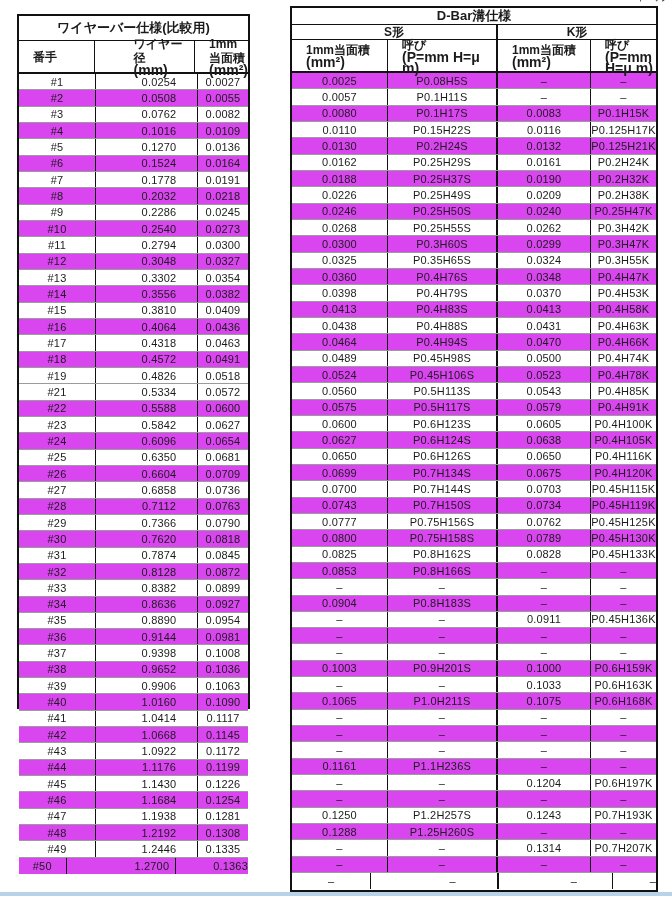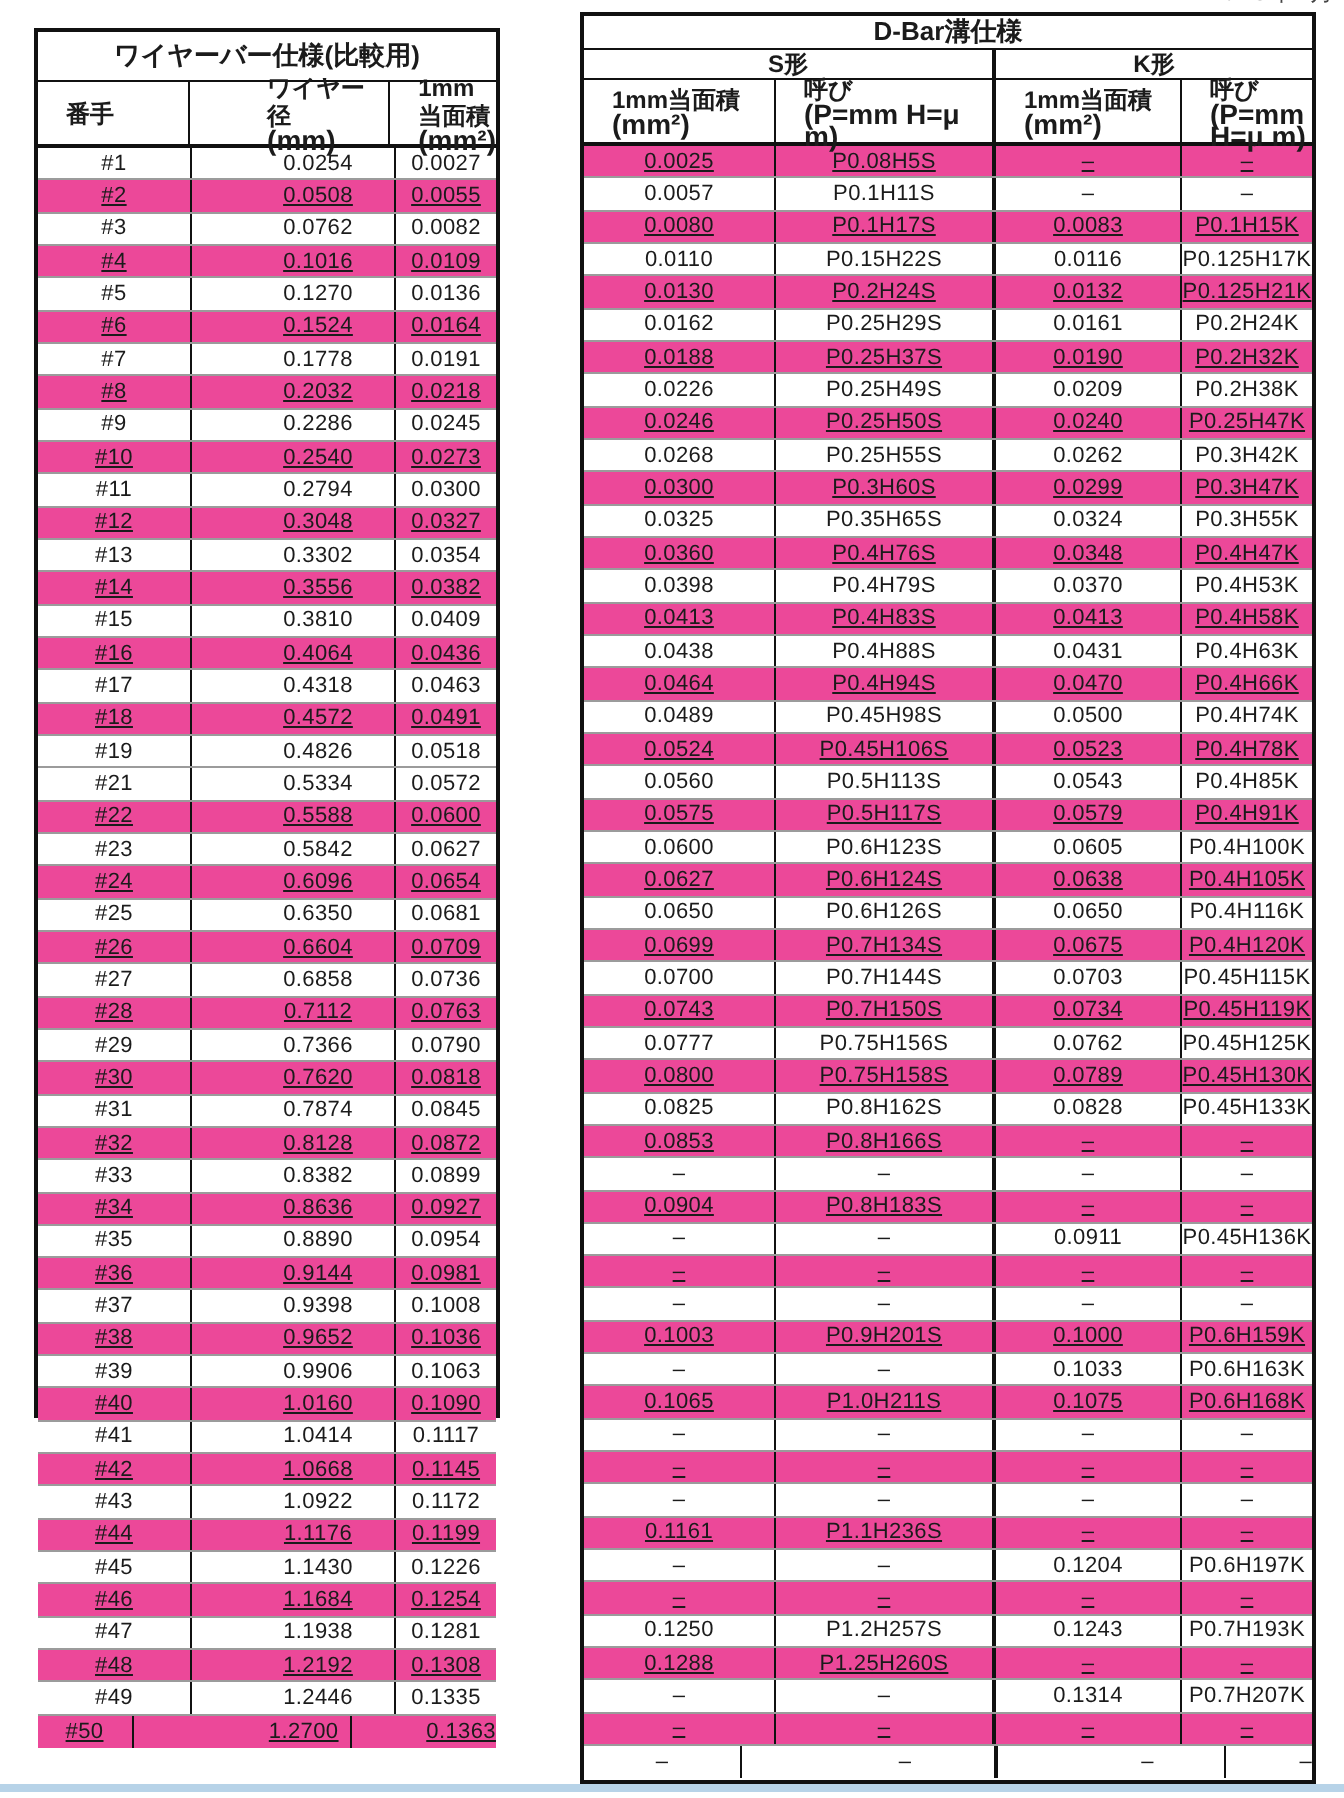--- a/index.html
+++ b/index.html
@@ -53,21 +53,21 @@
   .lc0 { width: 77px; border-right: 1px solid #111; }
   .lc1 { width: 77px; border-right: 1px solid #111; margin-left: 25px; }
   .lc2 { flex: 1; }
   .rc0 { width: 96px;  border-right: 1px solid #111; }
   .rc1 { width: 110px; border-right: 2px solid #111; }
   .rc2 { width: 93px;  border-right: 1px solid #111; }
   .rc3 { flex: 1; }
 
   .drow { display: flex; height: 16.34px; border-bottom: 1px solid #9b9b9b; }
   .drow:last-child { border-bottom: none; gap: 37px; }
-  .drow.shade { background: #ec4899; text-decoration: underline; }
+  .drow.shade { background: #d946ef; }
   .dcell {
     display: flex; align-items: center; justify-content: center;
     height: 100%; font-size: 11px; letter-spacing: 0.2px;
   }
   #bottom-line {
     position: absolute; left: 0; top: 892px;
     width: 672px; height: 4px; background: #b7d3e8;
   }
 </style>
 </head>

